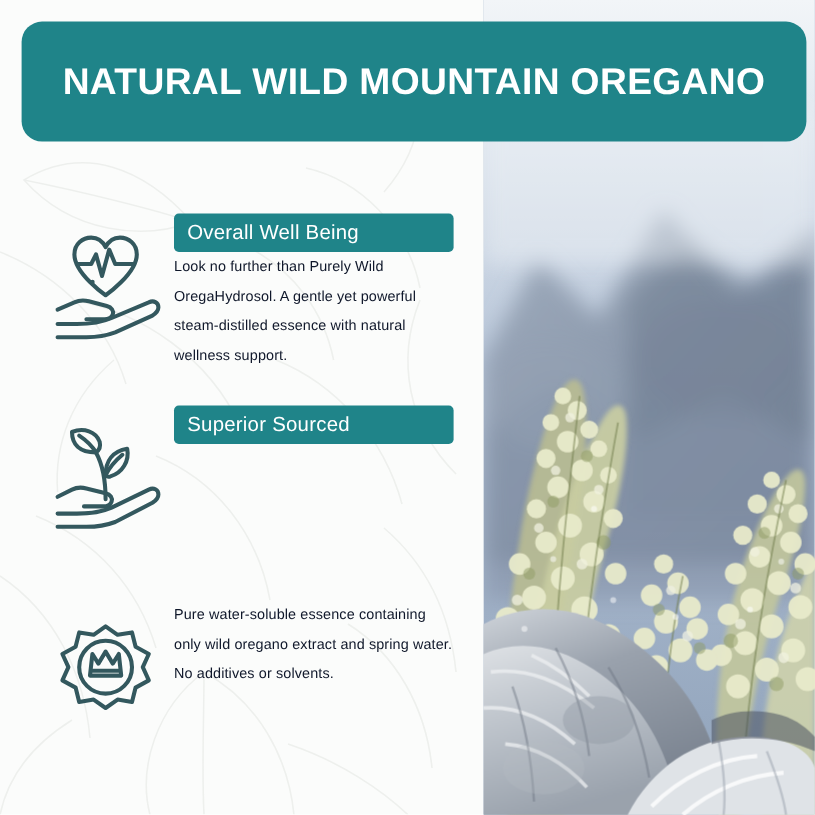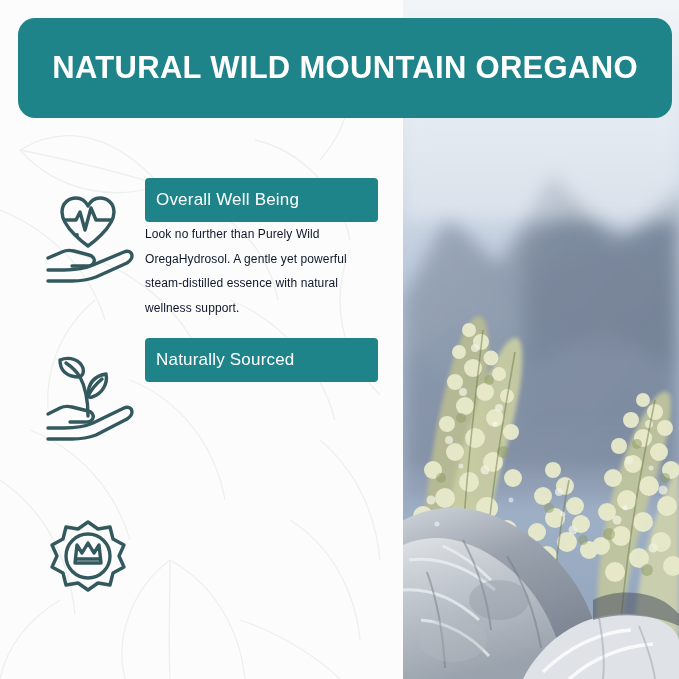--- a/index.html
+++ b/index.html
@@ -87,21 +87,21 @@
   .feature-icon svg { display: block; }
   .feature-body {
     position: absolute;
     left: 145px;
     top: 0;
     width: 233px;
   }
   .label-bar {
     background: #1f8489;
     border-radius: 4px;
-    height: 44px;
+    height: 32px;
     display: flex;
     align-items: center;
     padding-left: 11px;
     box-sizing: border-box;
   }
   .label-text {
     color: #ffffff;
     font-size: 17px;
     font-weight: normal;
     letter-spacing: 0.2px;
@@ -184,38 +184,39 @@
             <path d="M30,17 C36,21 41,26 44,31"></path>
             <path d="M52,50 C52,38 58,30 70,28 C72,38 66,48 56,51 C54,51.5 52.5,51 52,50 Z"></path>
             <path d="M66,33 C60,38 55,44 52,50"></path>
             <path d="M12,68 L24,62 C28,60 32,60 36,61 L52,65 C56,66 58,69 57,72 C56,75 53,76 50,76 L34,76"></path>
             <path d="M12,82 L28,82 C38,82 48,81 57,77 L88,62 C92,60 96,62 96,66 C96,69 94,71 91,73 L60,89 C52,92 44,93 36,93 L12,93"></path>
           </g>
         </svg>
       </div>
       <div class="feature-body">
         <div class="label-bar">
-          <span class="label-text">Naturally Sourced</span>
+          <span class="label-text">Superior Sourced</span>
         </div>
       </div>
     </div>
 
     <div class="feature" id="feature-2">
       <div class="feature-icon">
         <svg viewBox="0 0 104 104" width="104" height="104" xmlns="http://www.w3.org/2000/svg">
           <g fill="none" stroke="#33585e" stroke-width="3.4" stroke-linecap="round" stroke-linejoin="round">
             <path d="M52,10
                      L62,17 L74,15 L77,27 L88,33 L83,44 L88,55 L77,61 L74,73 L62,71 L52,78 L42,71 L30,73 L27,61 L16,55 L21,44 L16,33 L27,27 L30,15 L42,17 Z"></path>
             <circle cx="52" cy="44" r="22"></circle>
             <path d="M39,51 L41,33 L46,41 L52,31 L58,41 L63,33 L65,51 Z"></path>
             <path d="M41,47 L63,47"></path>
           </g>
         </svg>
       </div>
       <div class="feature-body">
+        <div class="feature-text">Pure water-soluble essence containing only wild oregano extract and spring water. No additives or solvents.</div>
       </div>
     </div>
   </div>
 
   <div class="photo-panel">
     <svg class="photo-svg" viewBox="0 0 276 679" xmlns="http://www.w3.org/2000/svg">
       <defs>
         <linearGradient id="skyGrad" x1="0" y1="0" x2="0" y2="1">
           <stop offset="0%" stop-color="#f2f5f8"></stop>
           <stop offset="18%" stop-color="#dde5ee"></stop>

